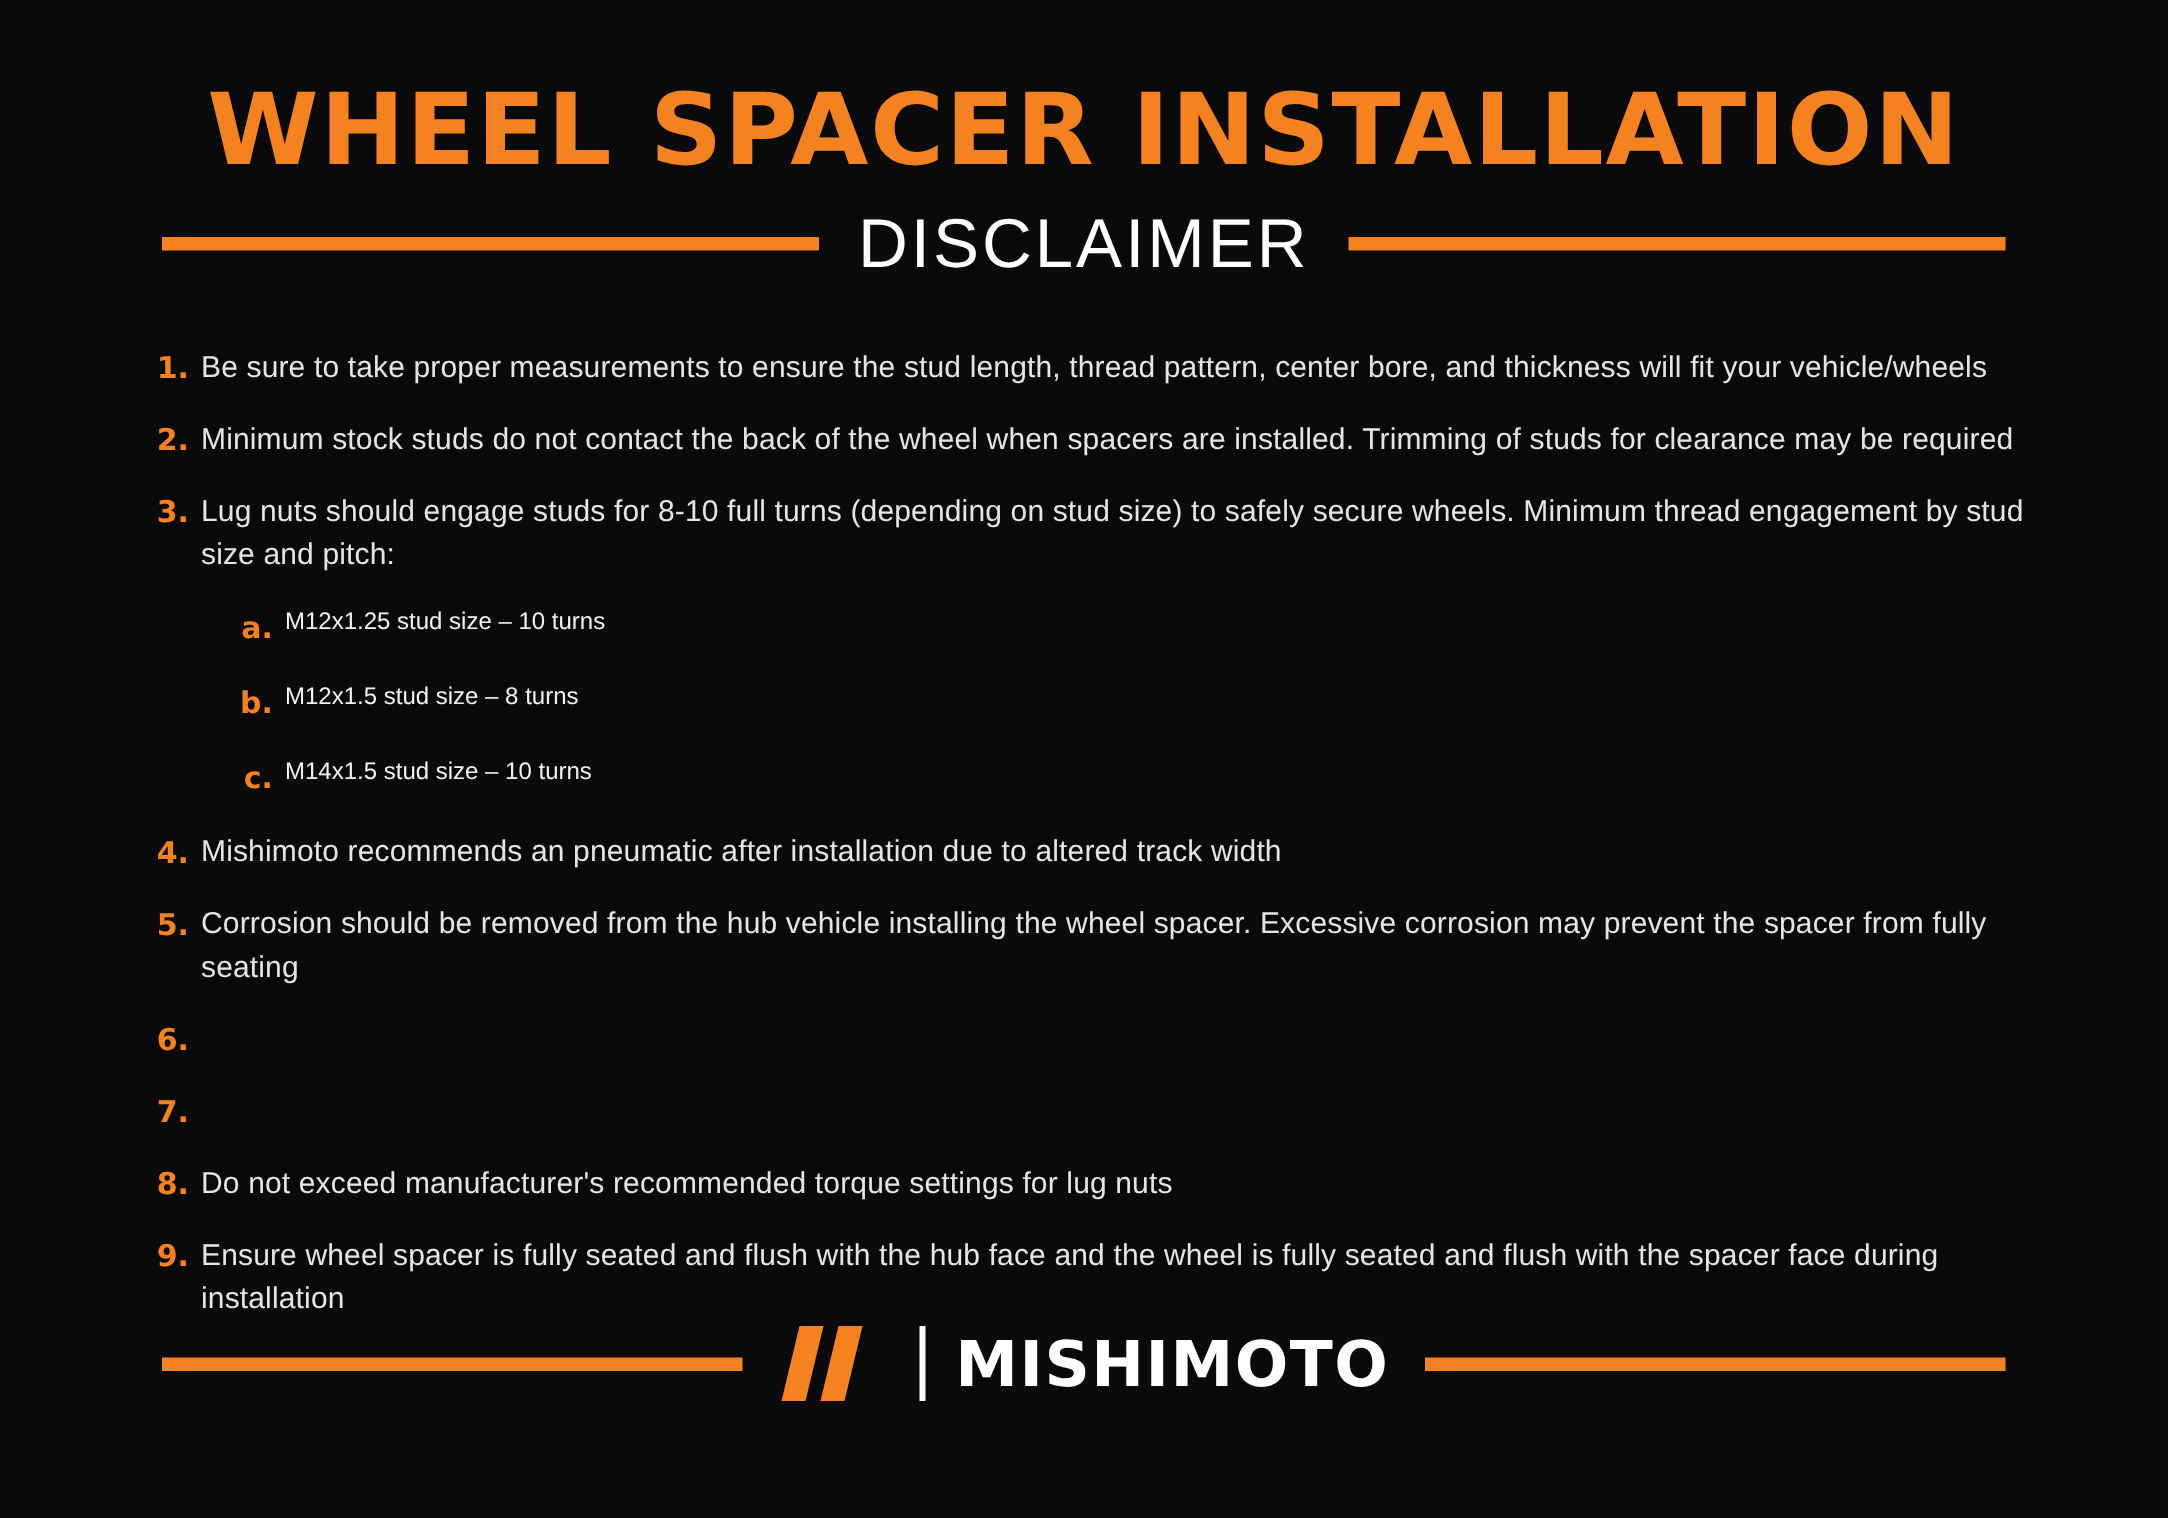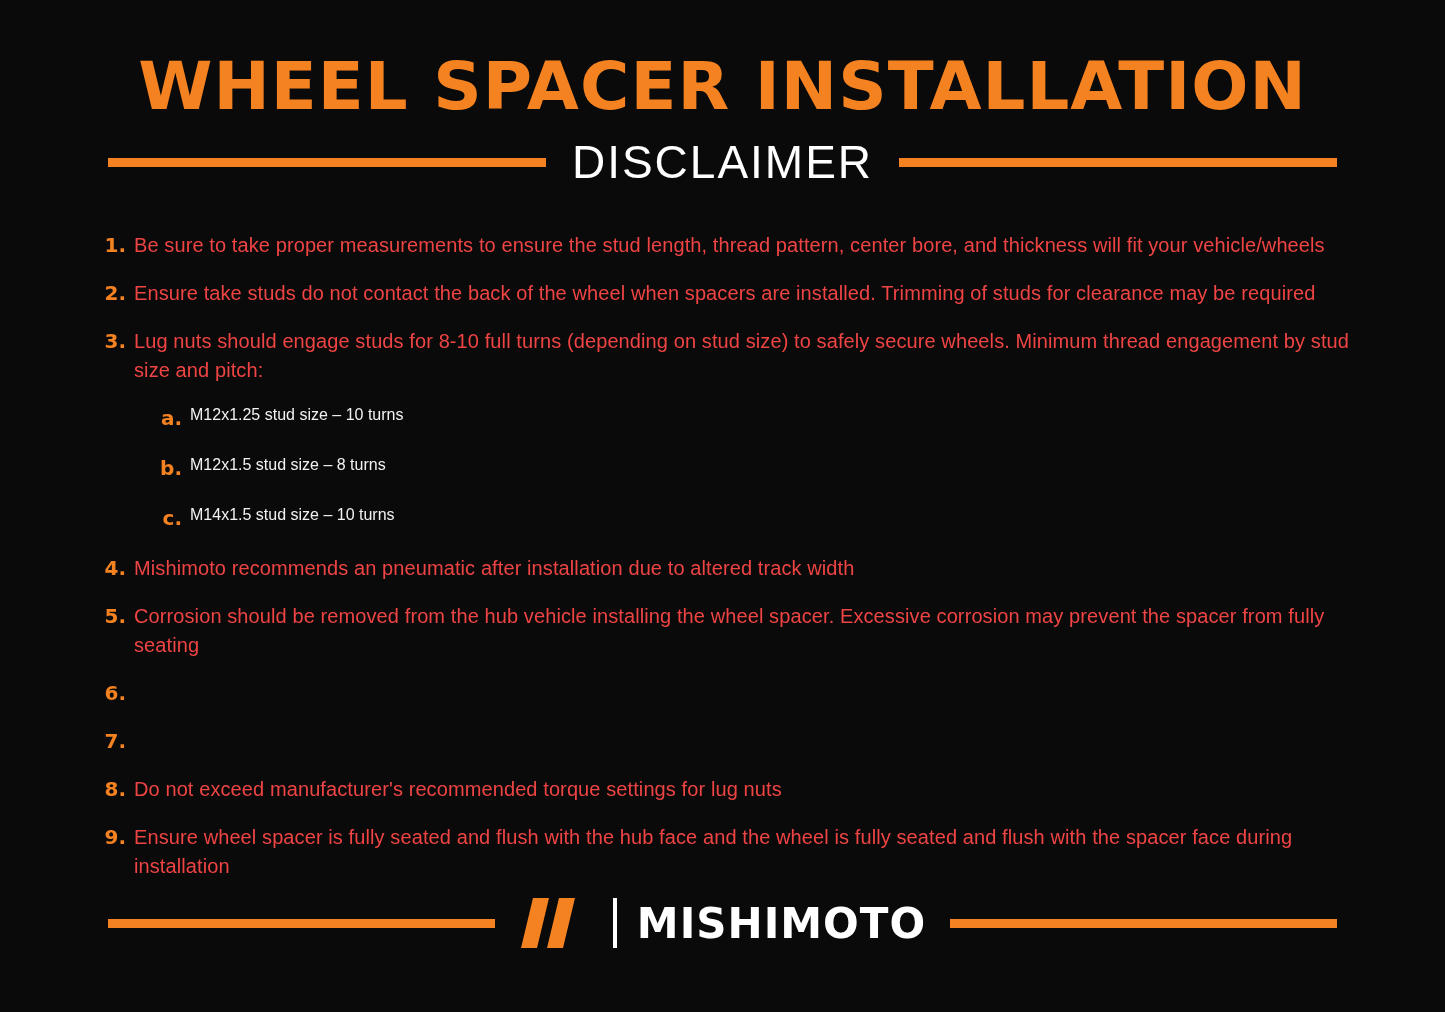--- a/index.html
+++ b/index.html
@@ -79,21 +79,21 @@
     min-width: 26px;
     text-align: right;
     padding-right: 8px;
     flex: 0 0 auto;
     line-height: 1.45;
     font-family: "DejaVu Sans", sans-serif;
   }
   .text {
     font-size: 20px;
     line-height: 1.45;
-    color: #ef4444;
+    color: #e5e5e5;
     font-family: "Liberation Sans", sans-serif;
     letter-spacing: 0.1px;
   }
   .sub-list {
     margin: 14px 0 10px 0;
     padding: 0;
   }
   .sub-item {
     display: flex;
     align-items: flex-start;
@@ -116,21 +116,21 @@
     line-height: 1.4;
     color: #f2f2f2;
     font-family: "Liberation Sans", sans-serif;
   }
 
   
   .footer {
     position: absolute;
     left: 0;
     right: 0;
-    bottom: 62px;
+    bottom: 76px;
     display: flex;
     align-items: center;
     justify-content: center;
     gap: 24px;
     padding: 0 108px;
   }
   .brand {
     display: flex;
     align-items: center;
     gap: 20px;
@@ -171,21 +171,21 @@
 
   <div class="list">
 
     <div class="item">
       <div class="num">1.</div>
       <div class="text">Be sure to take proper measurements to ensure the stud length, thread pattern, center bore, and thickness will fit your vehicle/wheels</div>
     </div>
 
     <div class="item">
       <div class="num">2.</div>
-      <div class="text">Ensure take studs do not contact the back of the wheel when spacers are installed. Trimming of studs for clearance may be required</div>
+      <div class="text">Minimum stock studs do not contact the back of the wheel when spacers are installed. Trimming of studs for clearance may be required</div>
     </div>
 
     <div class="item">
       <div class="num">3.</div>
       <div class="text">Lug nuts should engage studs for 8-10 full turns (depending on stud size) to safely secure wheels. Minimum thread engagement by stud size and pitch:</div>
     </div>
 
     <div class="sub-list">
       <div class="sub-item">
         <div class="sub-num">a.</div>

